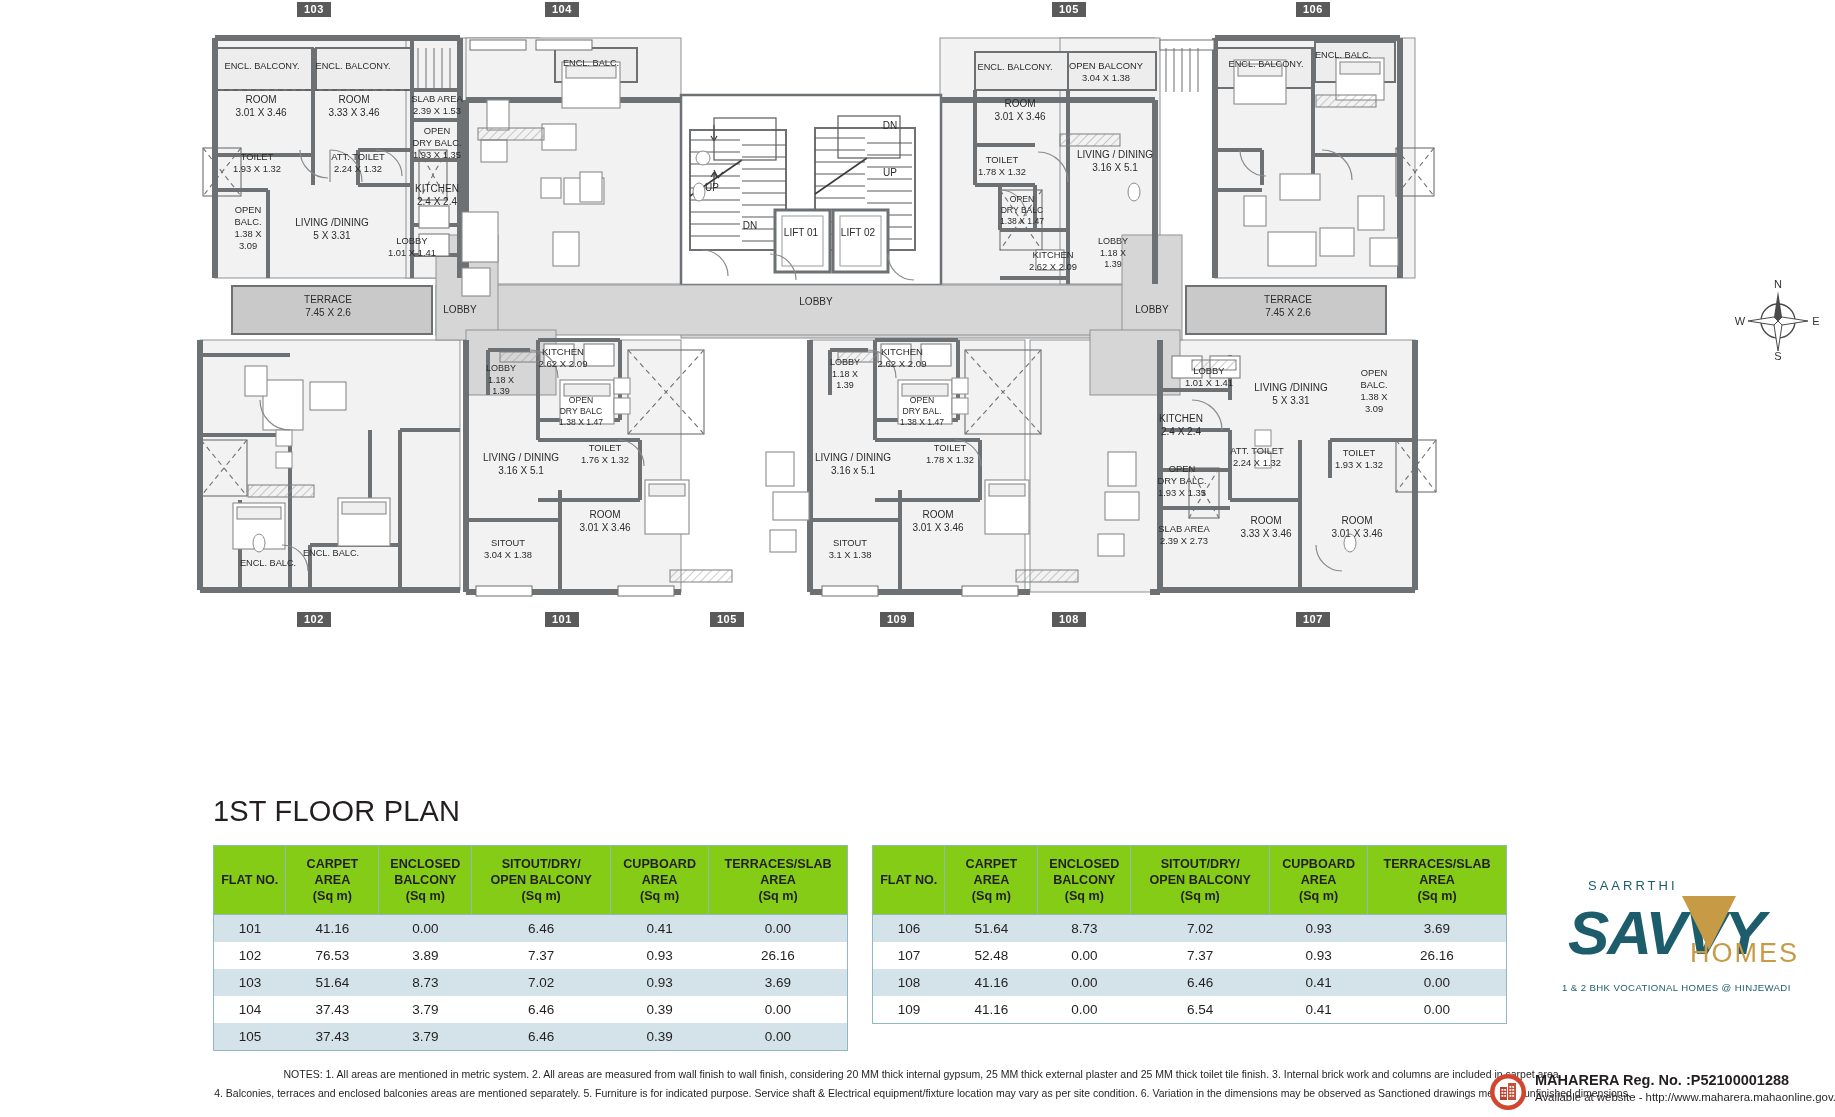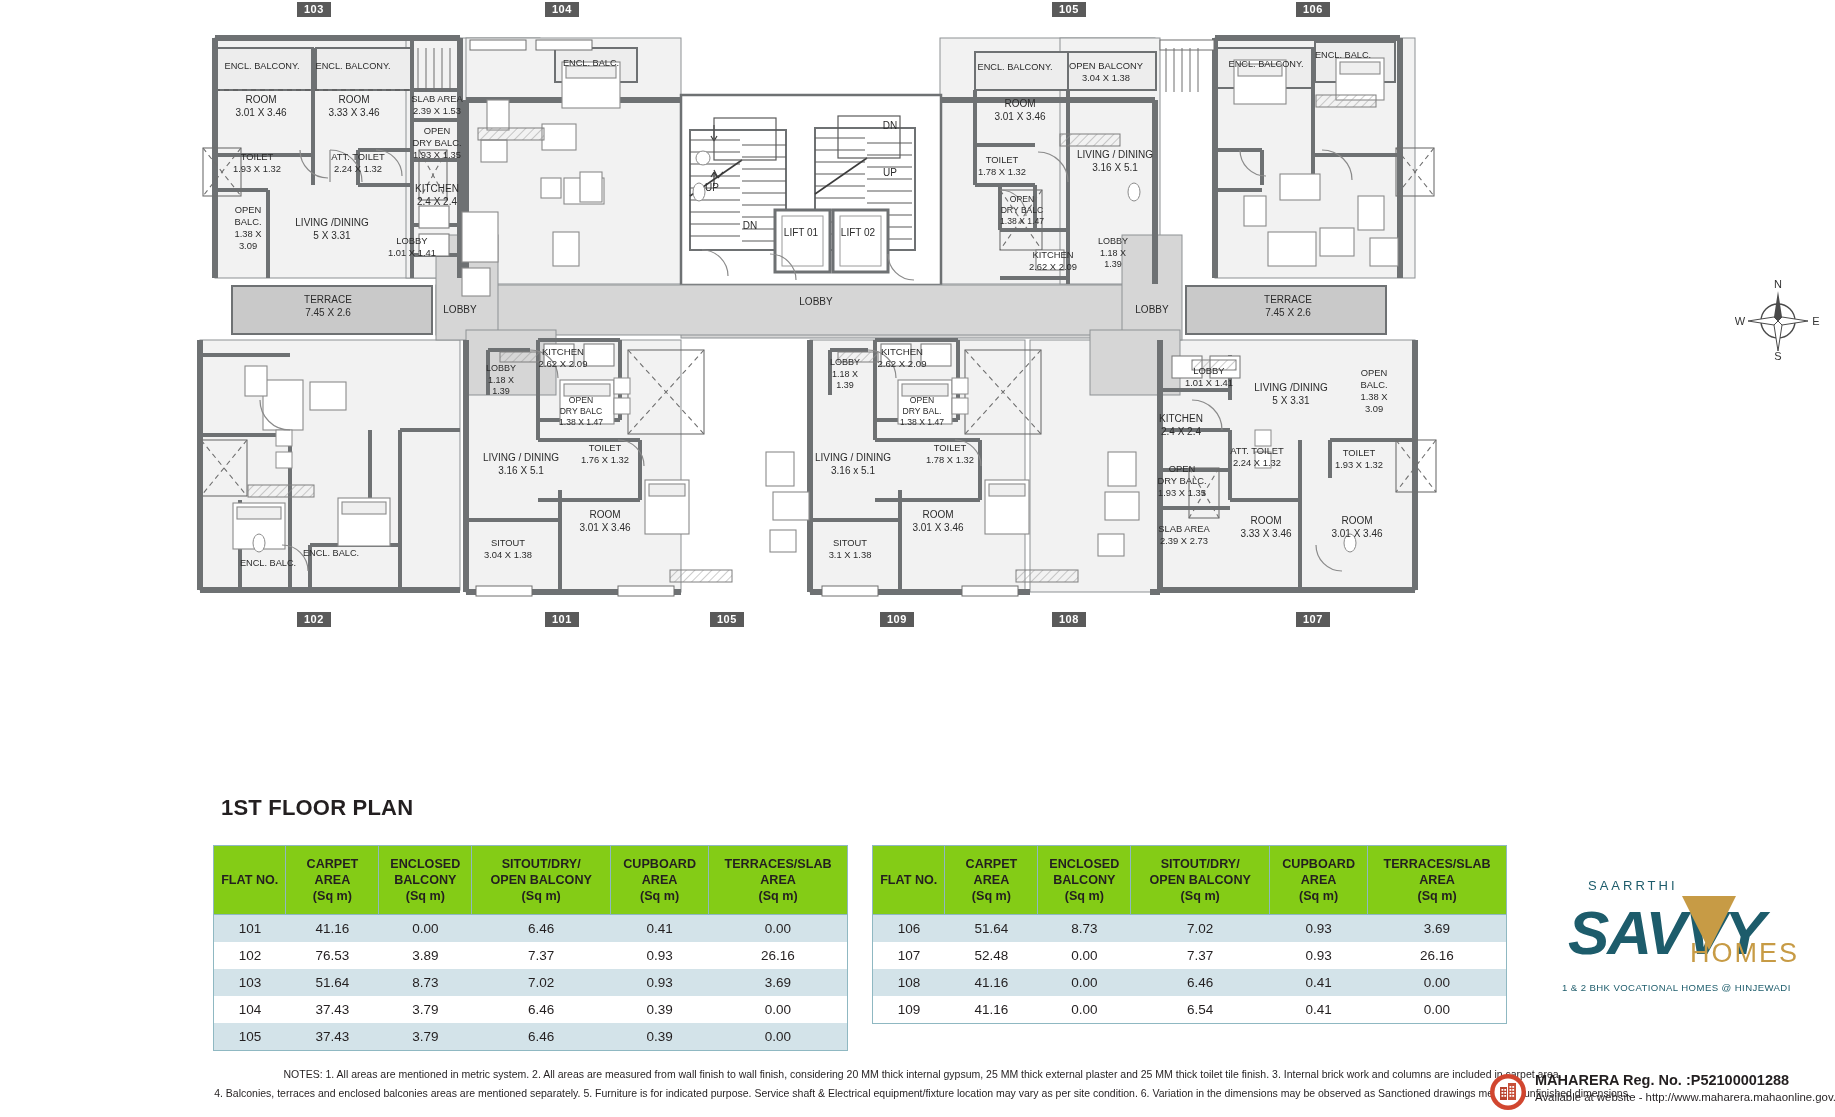--- a/index.html
+++ b/index.html
@@ -8,21 +8,21 @@
        font-family:"Liberation Sans","DejaVu Sans",sans-serif;color:#231f20;}
 
   
   #plan-wrap{position:absolute;left:0;top:0;width:1835px;height:660px;}
   #plan-svg{display:block;}
 
   
   #compass{position:absolute;left:1735px;top:275px;width:86px;height:86px;}
 
   
-  #plan-title{position:absolute;left:221px;top:795px;font-size:22px;font-weight:bold;
+  #plan-title{position:absolute;left:213px;top:795px;font-size:29px;font-weight:normal;
               letter-spacing:.2px;color:#231f20;}
 
   
   .area-table{position:absolute;border-collapse:collapse;font-size:13.5px;
               background:#fff;}
   #table-left{left:213px;top:845px;width:635px;}
   #table-right{left:872px;top:845px;width:635px;}
   .area-table th,.area-table td{border:1px solid #8fb8c2;text-align:center;
         color:#231f20;padding:0;}
   .area-table thead th{height:68px;font-size:12.6px;font-weight:bold;line-height:1.28;

